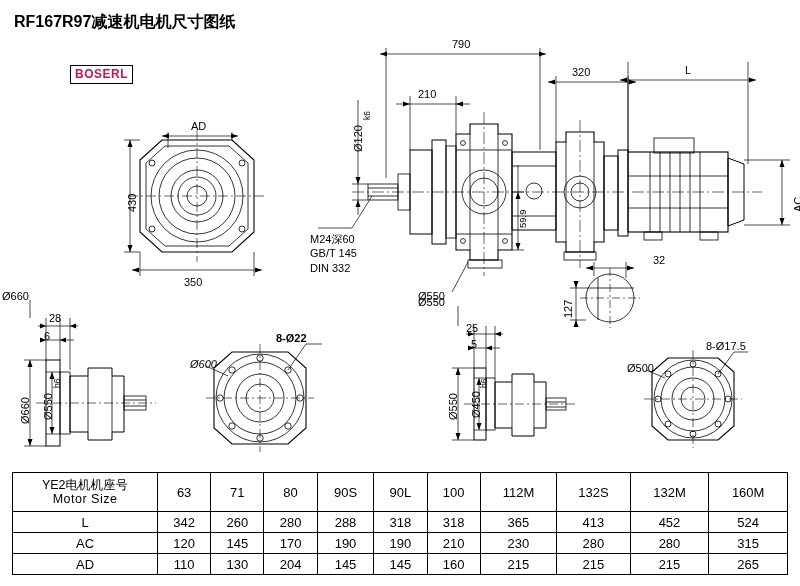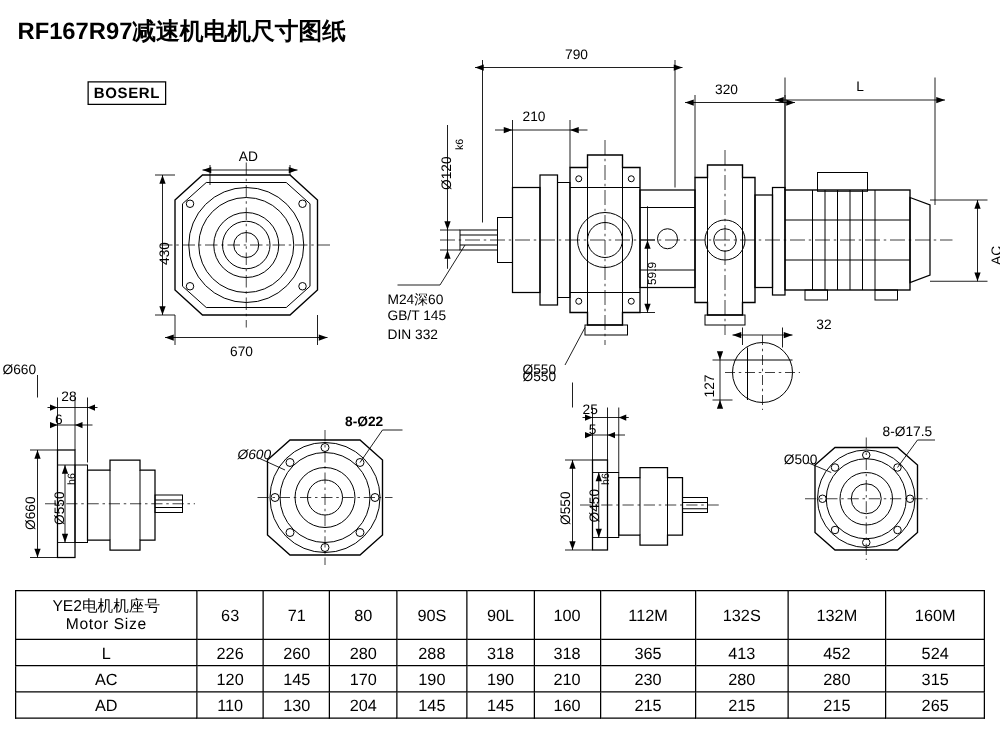--- a/index.html
+++ b/index.html
@@ -17,34 +17,34 @@
   }
   #page {
     position: relative;
     width: 800px;
     height: 586px;
   }
   .title {
     position: absolute;
     left: 14px;
     top: 12px;
-    font-size: 19px;
+    font-size: 16px;
     font-weight: bold;
     letter-spacing: 0px;
     white-space: nowrap;
   }
   .logo-box {
     position: absolute;
     left: 70px;
     top: 65px;
     border: 1px solid #000;
     padding: 1px 4px 2px 4px;
     font-size: 12px;
     font-weight: bold;
-    color: #000000;
+    color: #be185d;
     background: #fff;
     letter-spacing: 0.5px;
   }
   svg.layer {
     position: absolute;
     left: 0;
     top: 0;
     width: 800px;
     height: 586px;
   }
@@ -451,21 +451,21 @@
   <div class="lbl" style="left:310px; top:232px;">M24深60</div>
   <div class="lbl" style="left:310px; top:247px;text-align:center;">GB/T 145</div>
   <div class="lbl" style="left:310px; top:262px;">DIN 332</div>
   <div class="lbl" style="left:418px; top:290px;">Ø550</div>
 
   <div class="lbl" style="left:653px; top:254px;">32</div>
   <div class="lbl rot90" style="left:562px; top:318px;">127</div>
 
   <div class="lbl" style="left:191px; top:120px;">AD</div>
   <div class="lbl rot90" style="left:126px; top:212px;">430</div>
-  <div class="lbl" style="left:184px; top:276px;">670</div>
+  <div class="lbl" style="left:184px; top:276px;">350</div>
 
   <div class="lbl" style="left:2px; top:290px;">Ø660</div>
   <div class="lbl" style="left:49px; top:312px;">28</div>
   <div class="lbl" style="left:44px; top:330px;">6</div>
   <div class="lbl rot90" style="left:19px; top:424px;">Ø660</div>
   <div class="lbl rot90" style="left:42px; top:420px;">Ø550</div>
   <div class="lbl xs rot90" style="left:52px; top:388px;">h6</div>
   <div class="lbl" style="left:276px; top:332px;font-weight:bold;">8-Ø22</div>
   <div class="lbl" style="left:190px; top:358px;font-style:italic;">Ø600</div>
 
@@ -491,21 +491,21 @@
         <td>90S</td>
         <td>90L</td>
         <td>100</td>
         <td>112M</td>
         <td>132S</td>
         <td>132M</td>
         <td>160M</td>
       </tr>
       <tr>
         <td class="rowlabel">L</td>
-        <td>226</td>
+        <td>342</td>
         <td>260</td>
         <td>280</td>
         <td>288</td>
         <td>318</td>
         <td>318</td>
         <td>365</td>
         <td>413</td>
         <td>452</td>
         <td>524</td>
       </tr>

